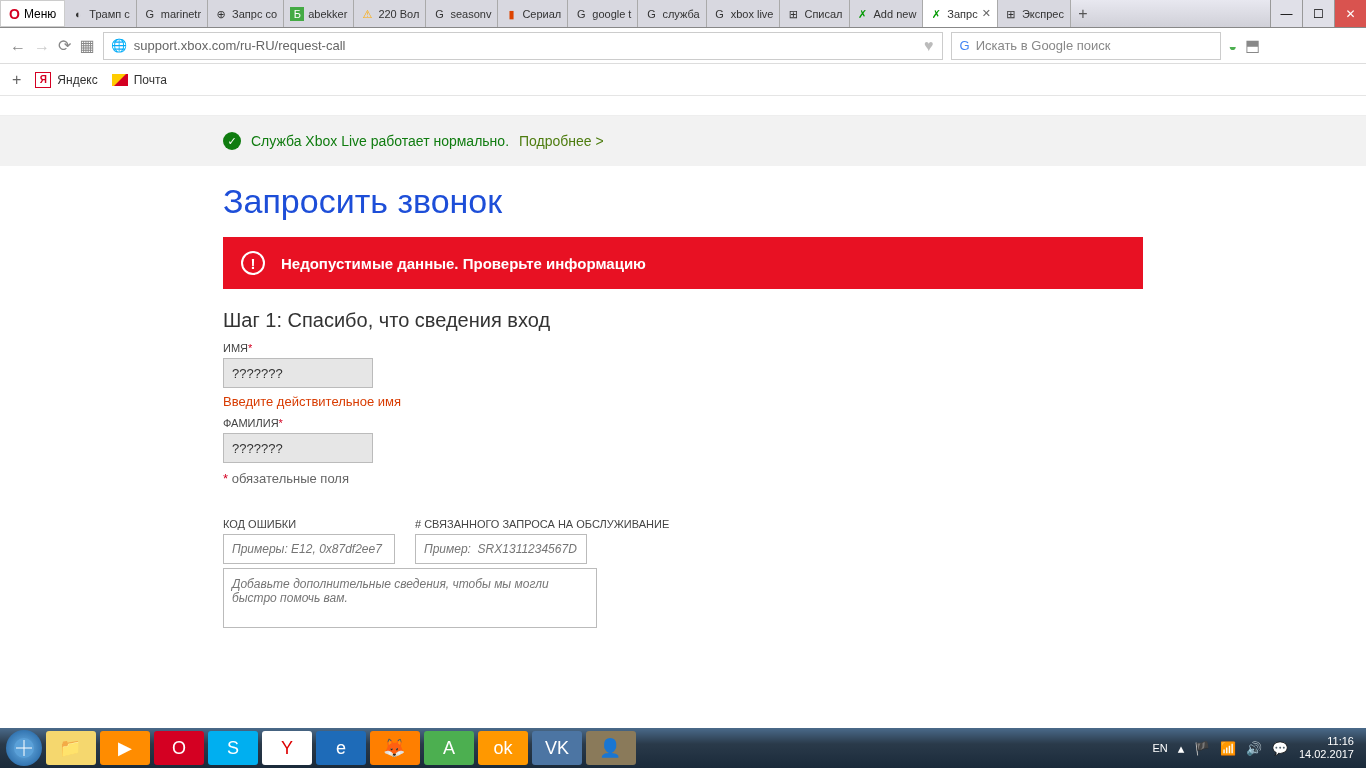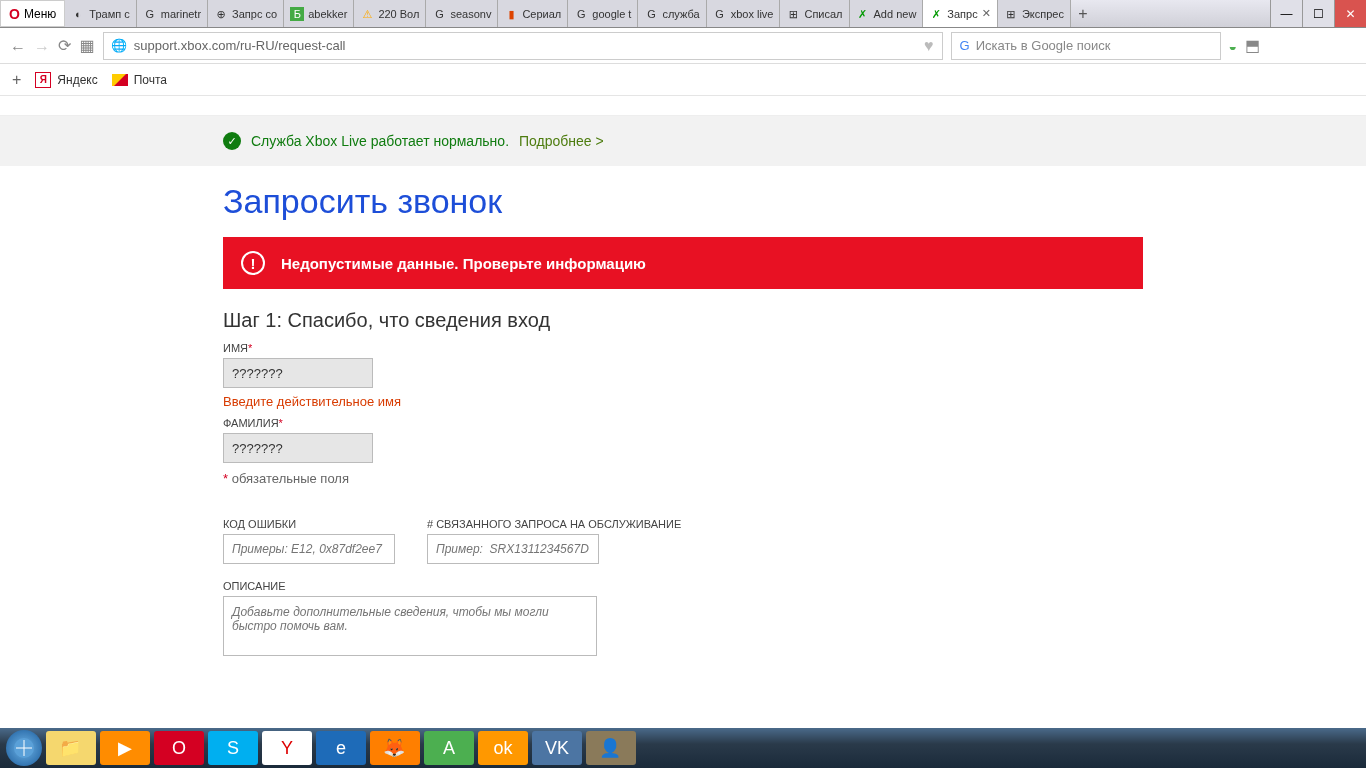--- a/index.html
+++ b/index.html
@@ -56,21 +56,21 @@
 h2.step { font-size: 20px; font-weight: 400; color: #333; margin: 14px 0 10px; }
 
 .form-label { font-size: 11px; color: #444; text-transform: uppercase; margin-top: 8px; }
 .form-label .req { color: #d40022; }
 .input { width: 150px; height: 30px; border: 1px solid #bbb; background: #e6e6e6; padding: 0 8px; font-size: 13px; color: #333; margin-top: 4px; }
 .input.err { background: #e6e6e6; }
 .field-error { color: #d83b01; font-size: 13px; margin: 6px 0 8px; }
 .req-note { font-size: 13px; color: #666; margin: 8px 0 24px; }
 .req-note .star { color: #d40022; }
 
-.row2 { display: flex; gap: 32px; margin-top: 23px; }
+.row2 { display: flex; gap: 20px; margin-top: 23px; }
 .col { }
 .input2 { width: 172px; height: 30px; border: 1px solid #bbb; padding: 0 8px; font-size: 12px; font-style: italic; color: #999; margin-top: 4px; }
 .textarea { width: 374px; height: 60px; border: 1px solid #bbb; padding: 8px; font-size: 12px; font-style: italic; color: #999; margin-top: 4px; resize: none; }
 
 
 .page::-webkit-scrollbar { width: 16px; }
 .page::-webkit-scrollbar-track { background: #f0f0f0; }
 .page::-webkit-scrollbar-thumb { background: #c0c0c0; }
 
 
@@ -230,21 +230,20 @@
       <div class="col">
         <div class="form-label">КОД ОШИБКИ</div>
         <input class="input2" placeholder="Примеры: E12, 0x87df2ee7" style="">
       </div>
       <div class="col">
         <div class="form-label"># СВЯЗАННОГО ЗАПРОСА НА ОБСЛУЖИВАНИЕ</div>
         <input class="input2" placeholder="Пример:  SRX1311234567D" style="">
       </div>
     </div>
 
-    <div class="form-label" style="margin-top:16px">ОПИСАНИЕ</div>
     <textarea class="textarea" placeholder="Добавьте дополнительные сведения, чтобы мы могли быстро помочь вам." style=""></textarea>
 
     
   </div>
 </div>
 
 <div class="taskbar">
   <div class="tb-item start">
     <svg viewBox="0 0 24 24">
         <circle cx="12" cy="12" r="10" fill="#5aa0d8"></circle>
@@ -255,13 +254,25 @@
   <div class="tb-item" style="background:#ff8c00">▶</div>
   <div class="tb-item" style="background:#d40022">O</div>
   <div class="tb-item" style="background:#00aff0">S</div>
   <div class="tb-item" style="background:#fff;color:#d00">Y</div>
   <div class="tb-item" style="background:#1e6bb8">e</div>
   <div class="tb-item" style="background:#ff7f00">🦊</div>
   <div class="tb-item" style="background:#4caf50">A</div>
   <div class="tb-item" style="background:#ff9800">ok</div>
   <div class="tb-item" style="background:#4c75a3">VK</div>
   <div class="tb-item" style="background:#8a7a5a">👤</div>
+  <div class="tray">
+    <span>EN</span>
+    <span class="tray-ico">▴</span>
+    <span class="tray-ico">🏴</span>
+    <span class="tray-ico">📶</span>
+    <span class="tray-ico">🔊</span>
+    <span class="tray-ico">💬</span>
+    <div class="clock">
+      <div>11:16</div>
+      <div>14.02.2017</div>
+    </div>
+  </div>
 </div>
 
 </body></html>

